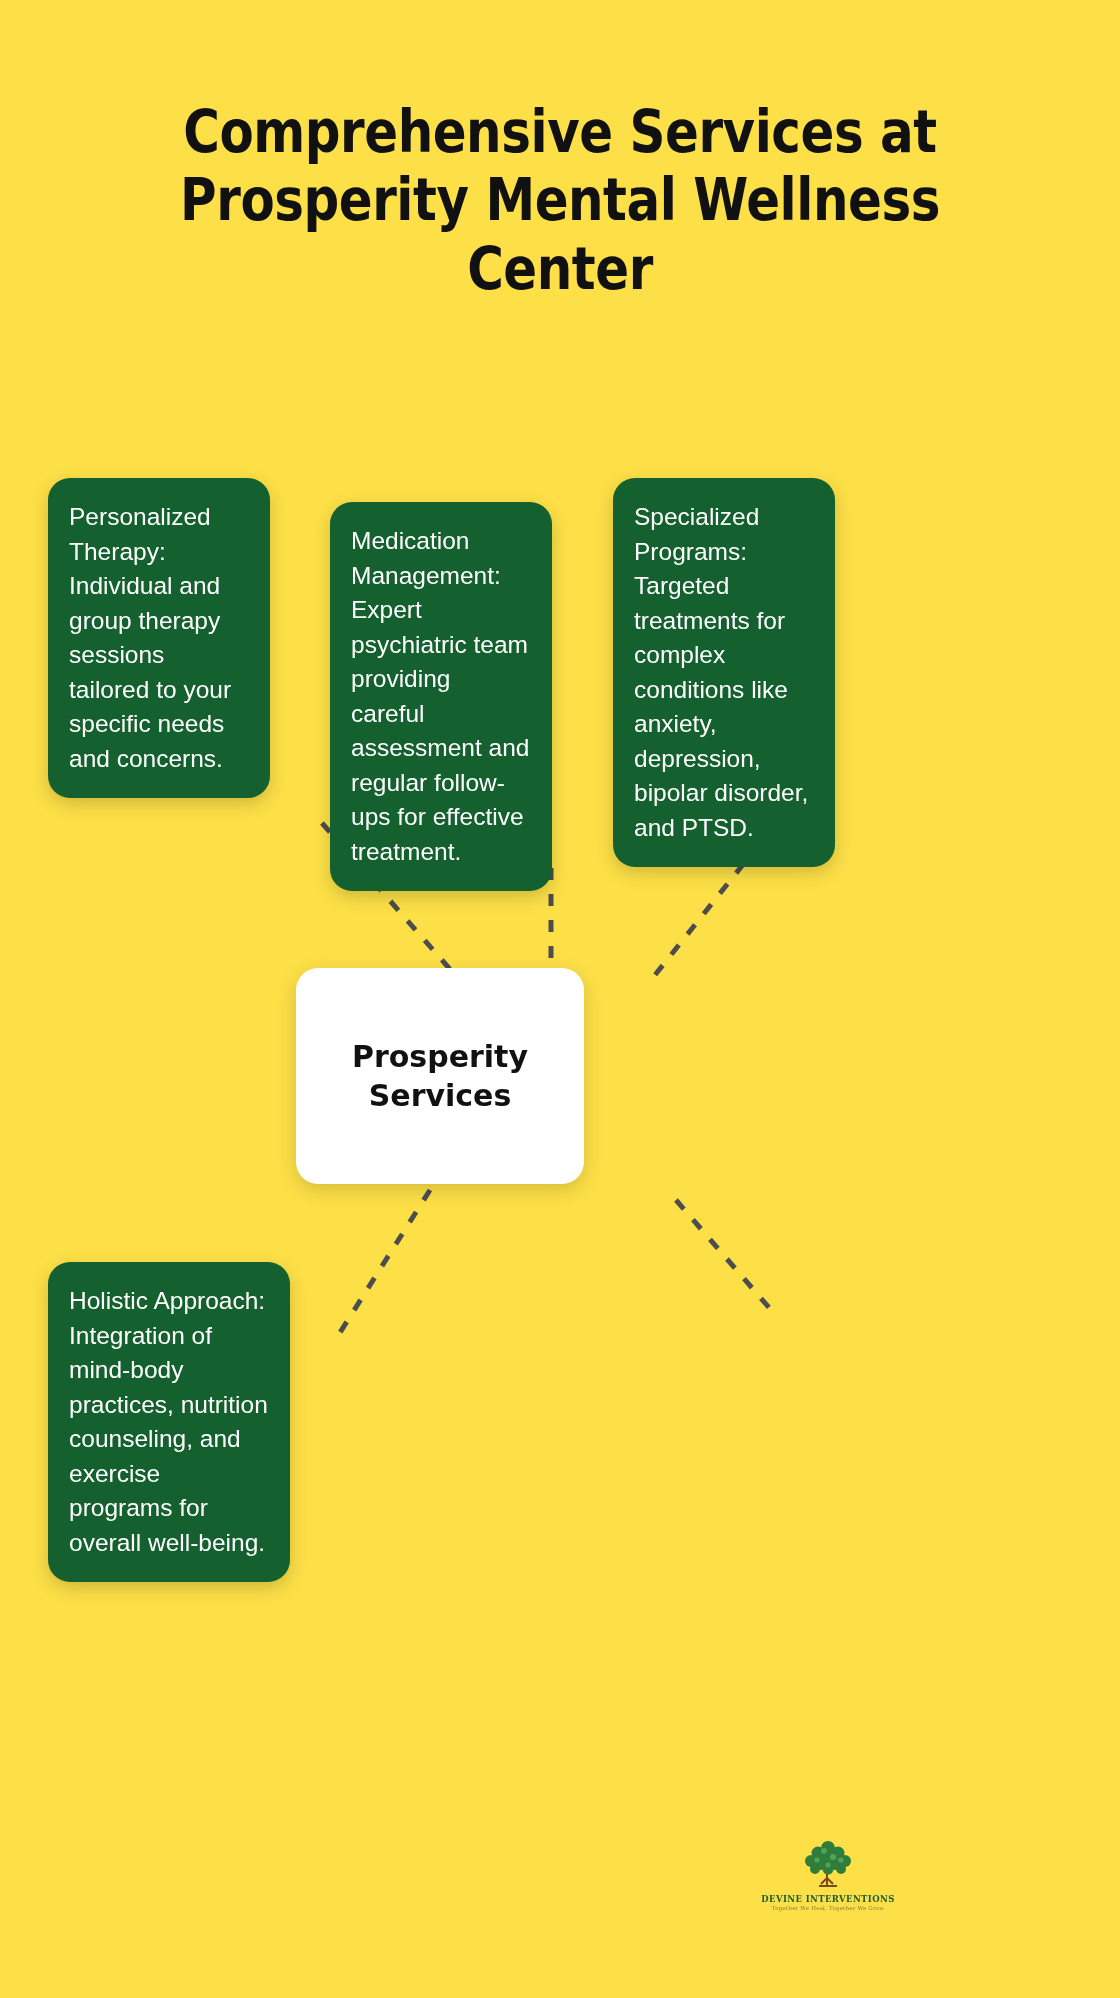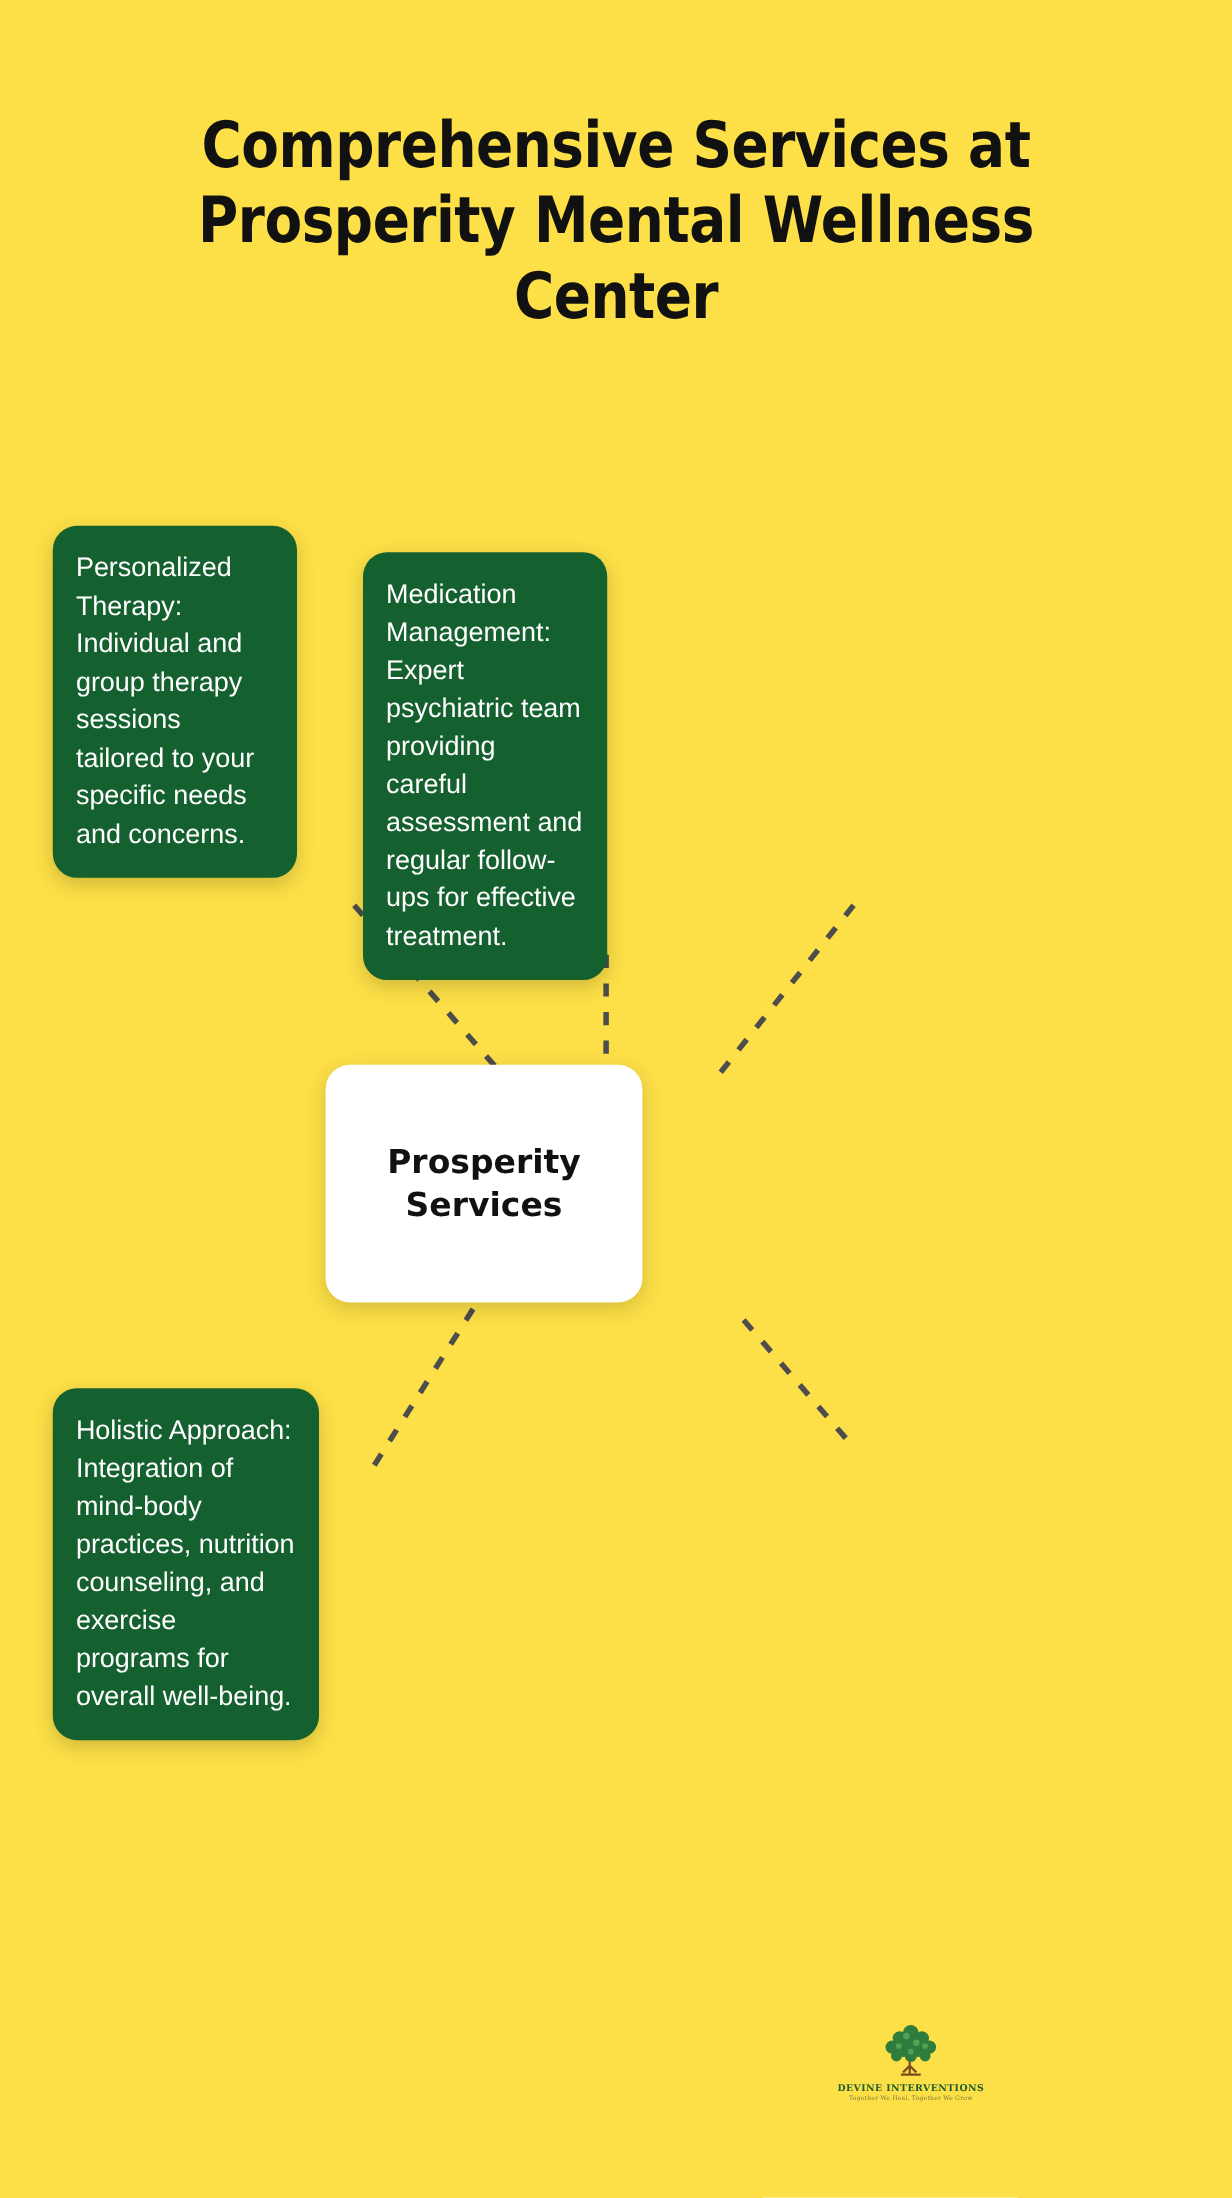--- a/index.html
+++ b/index.html
@@ -122,20 +122,21 @@
       <line x1="776" y1="823" x2="655" y2="975"></line>
       <line x1="430" y1="1190" x2="334" y2="1342"></line>
       <line x1="676" y1="1200" x2="778" y2="1318"></line>
     </g>
   </svg>
 
   <div class="node card" id="card-0">Personalized Therapy: Individual and group therapy sessions tailored to your specific needs and concerns.</div>
 
   <div class="node card" id="card-1">Medication Management: Expert psychiatric team providing careful assessment and regular follow-ups for effective treatment.</div>
 
+  <div class="node card" id="card-2">Specialized Programs: Targeted treatments for complex conditions like anxiety, depression, bipolar disorder, and PTSD.</div>
 
   <div class="node card" id="card-3">Holistic Approach: Integration of mind-body practices, nutrition counseling, and exercise programs for overall well-being.</div>
 
 
   <div class="node center-node" id="center-node">
     <span>Prosperity Services</span>
   </div>
 
   <div class="logo">
     <svg class="logo-mark" width="62" height="58" viewBox="0 0 62 58">

